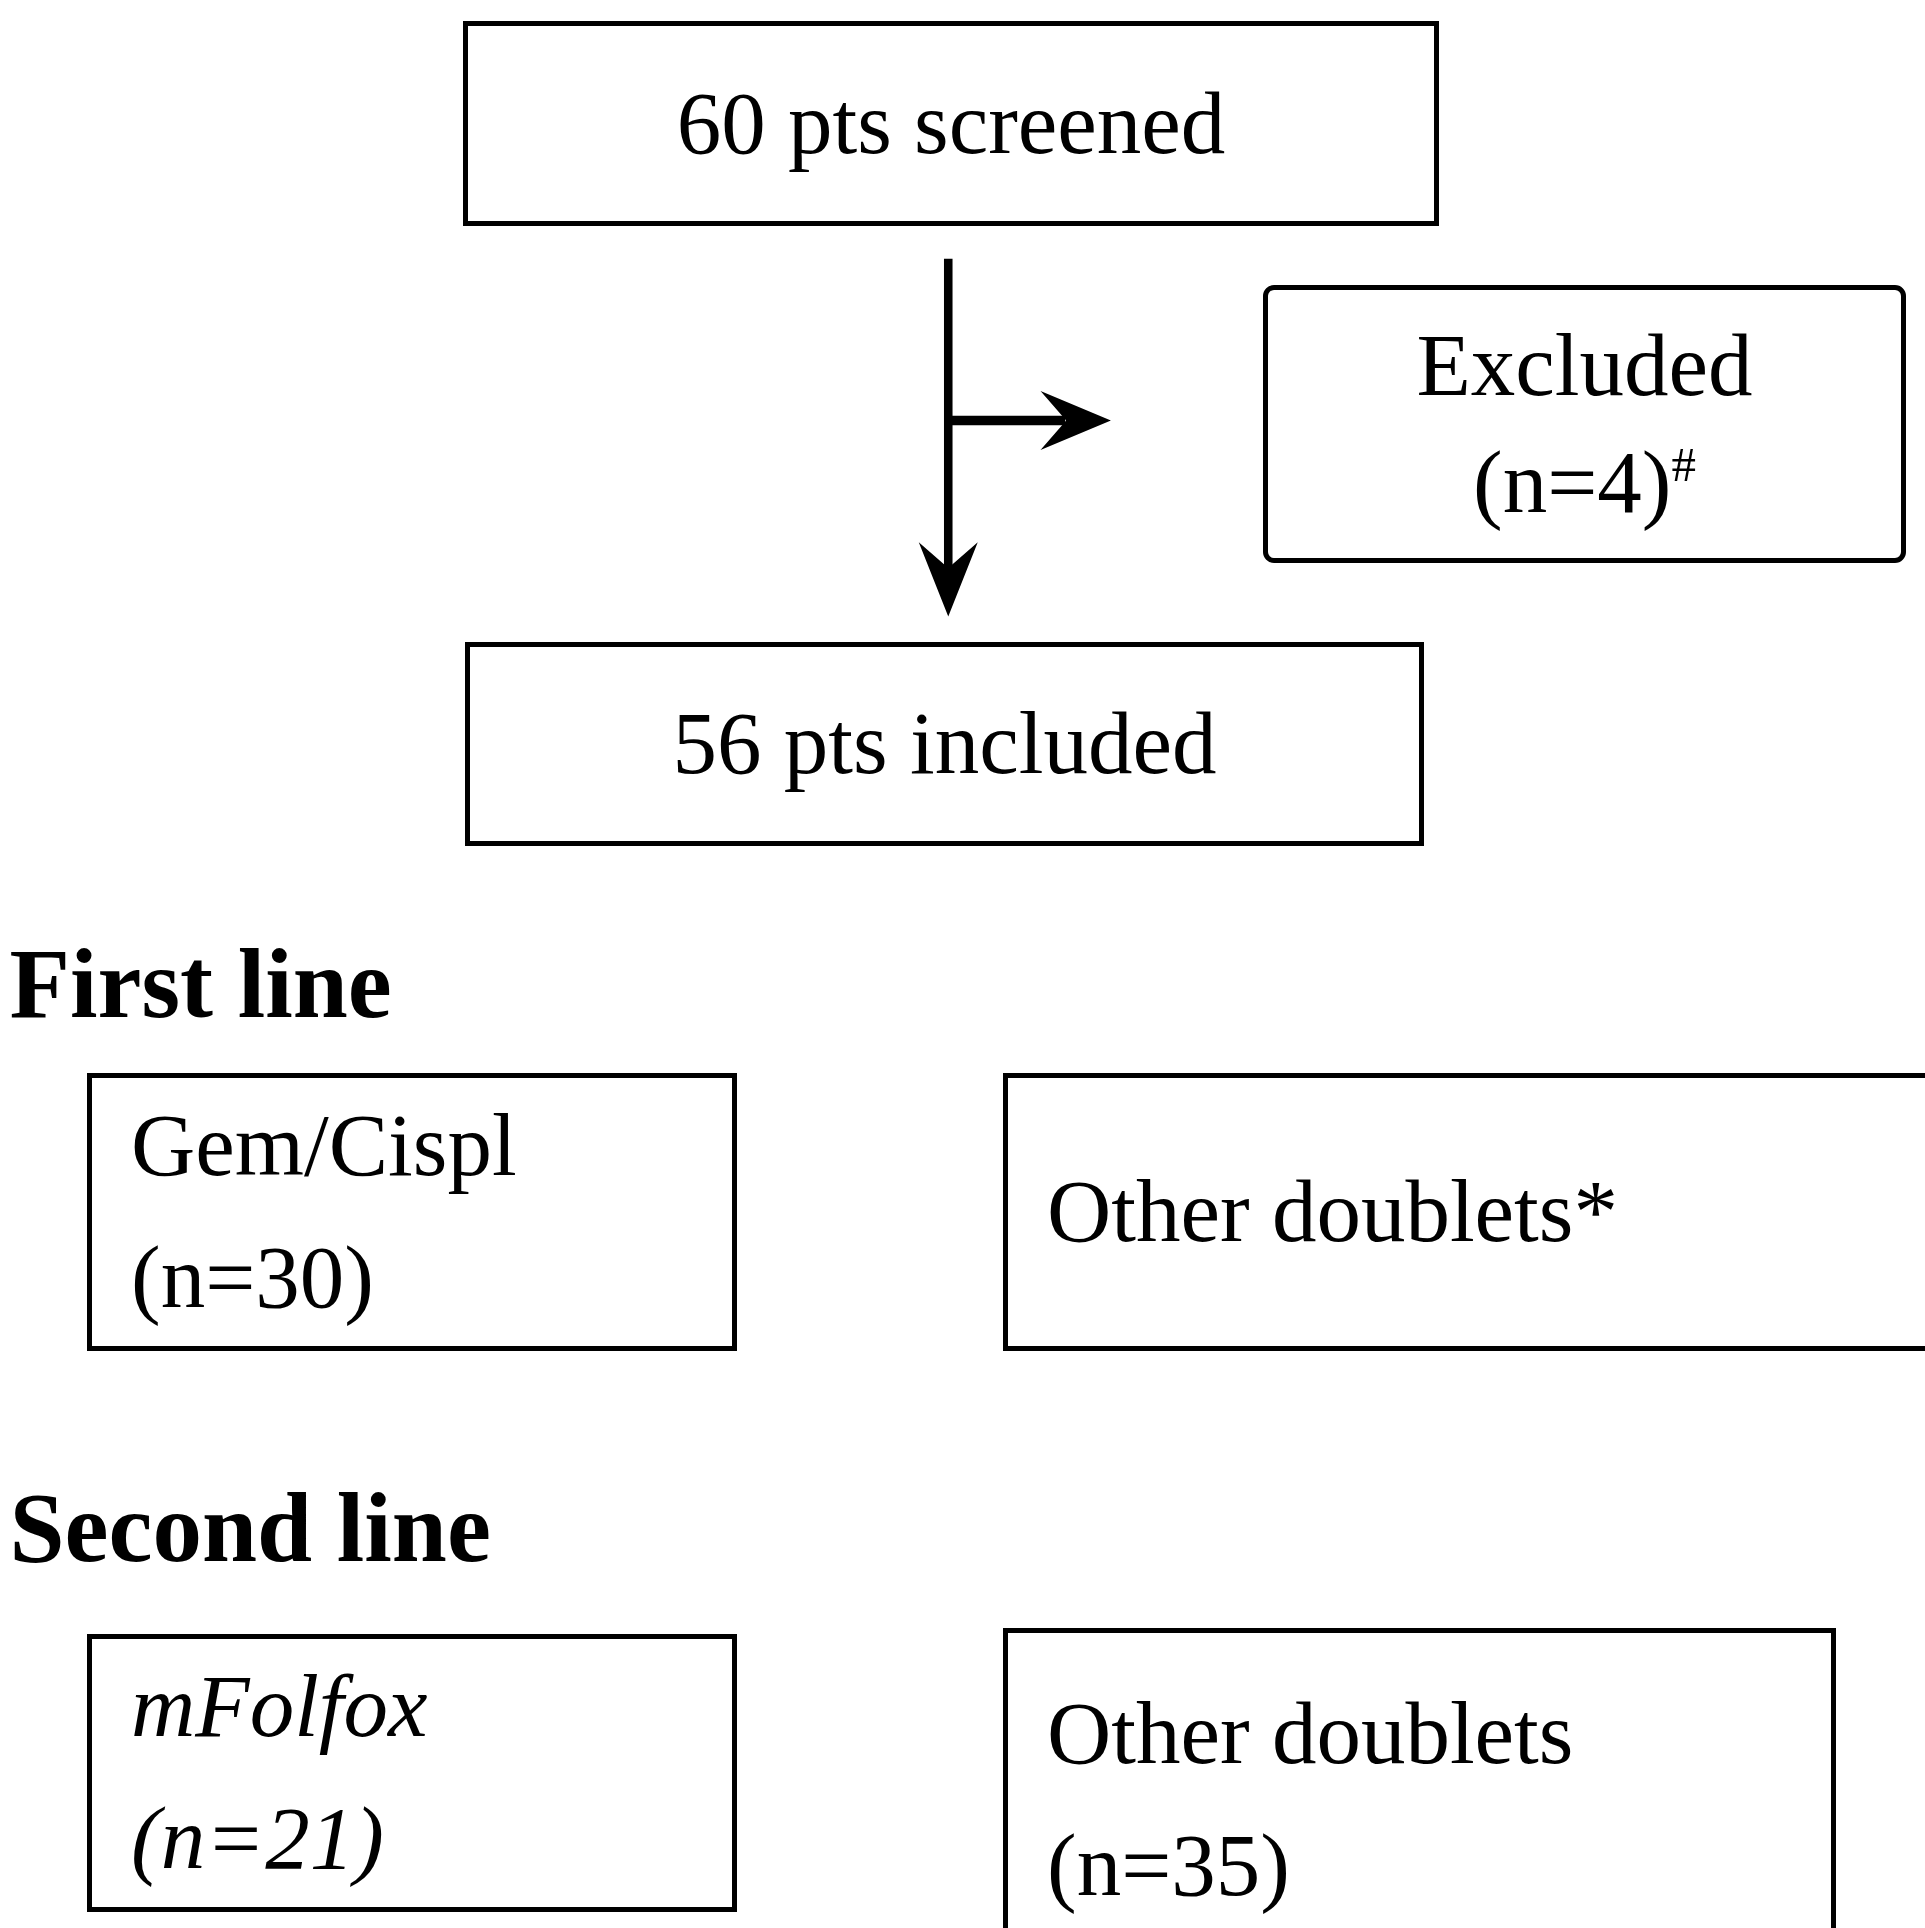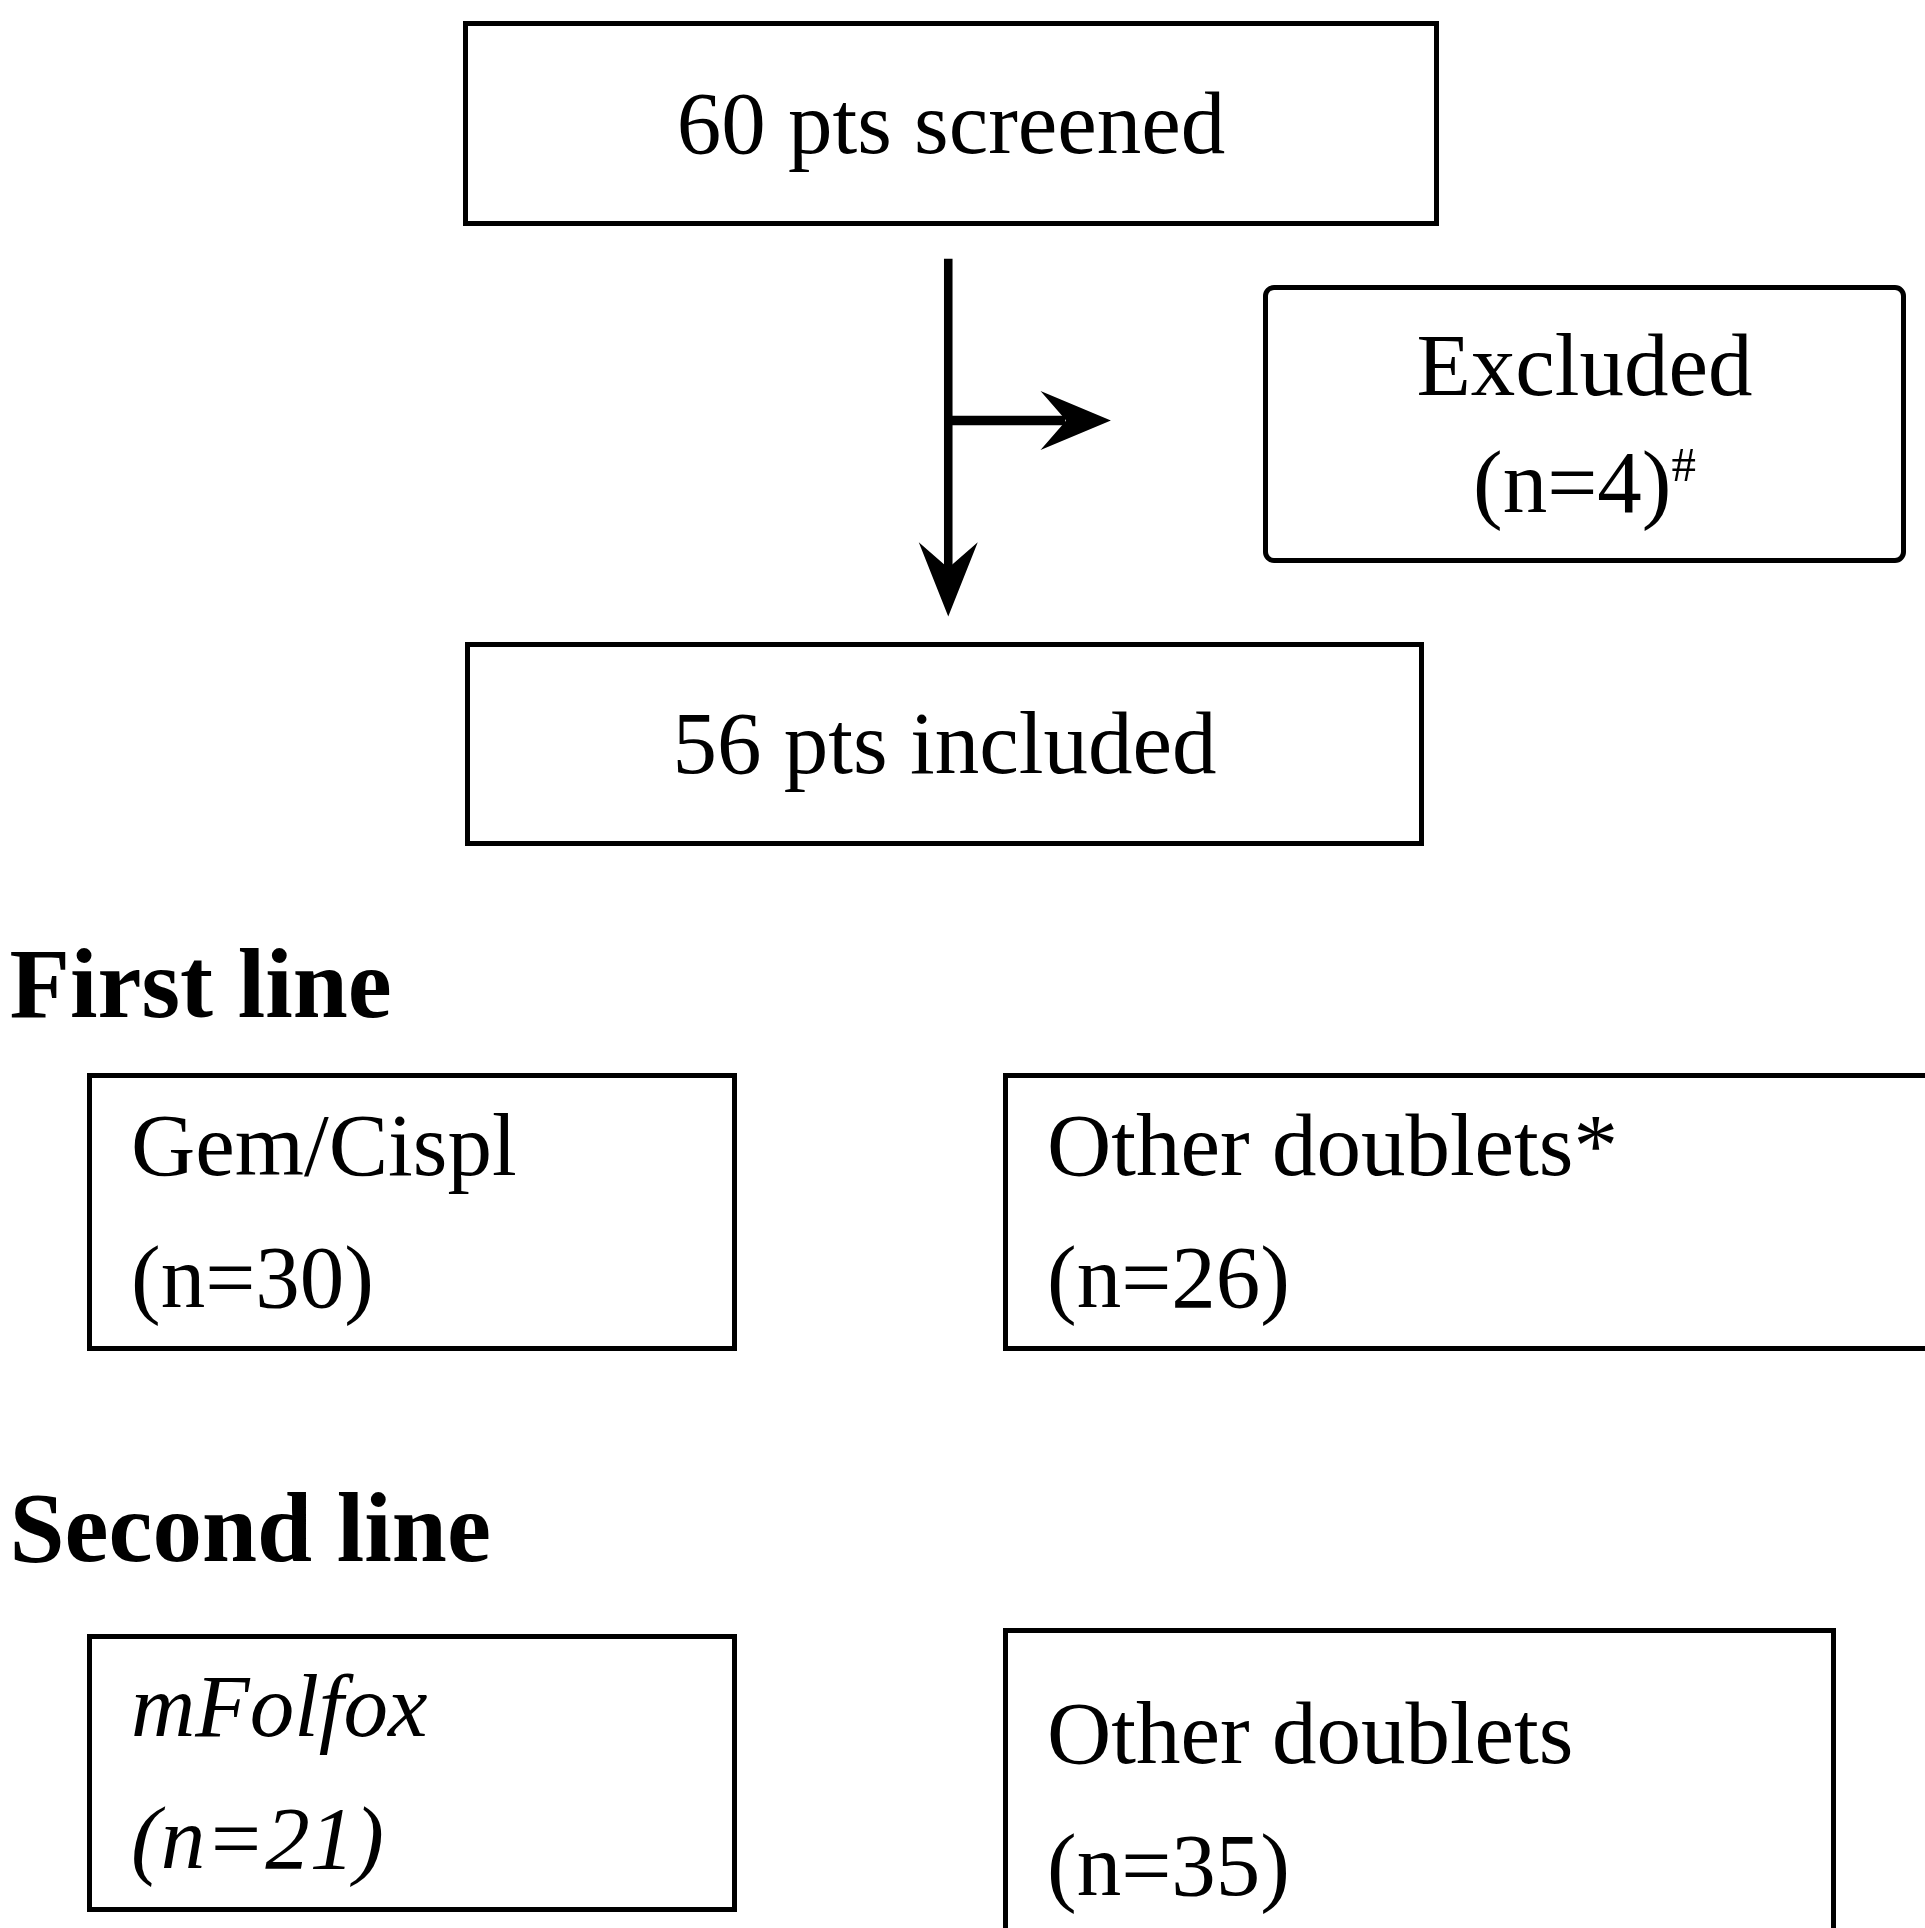--- a/index.html
+++ b/index.html
@@ -93,21 +93,20 @@
 
   <div class="section-heading" style="top:934px;">First line</div>
 
   <div class="node left-text" style="left:87px; top:1073px; width:650px; height:278px;">
     <div class="node-line">Gem/Cispl</div>
     <div class="node-line">(n=30)</div>
   </div>
 
   <div class="node left-text" style="left:1003px; top:1073px; width:986px; height:278px;">
     <div class="node-line">Other doublets*</div>
-    <div class="node-line">(n=26)</div>
   </div>
 
   <div class="section-heading" style="top:1478px;">Second line</div>
 
   <div class="node left-text" style="left:87px; top:1634px; width:650px; height:278px;font-style:italic;">
     <div class="node-line">mFolfox</div>
     <div class="node-line">(n=21)</div>
   </div>
 
   <div class="node left-text" style="left:1003px; top:1628px; width:833px; height:344px;">

